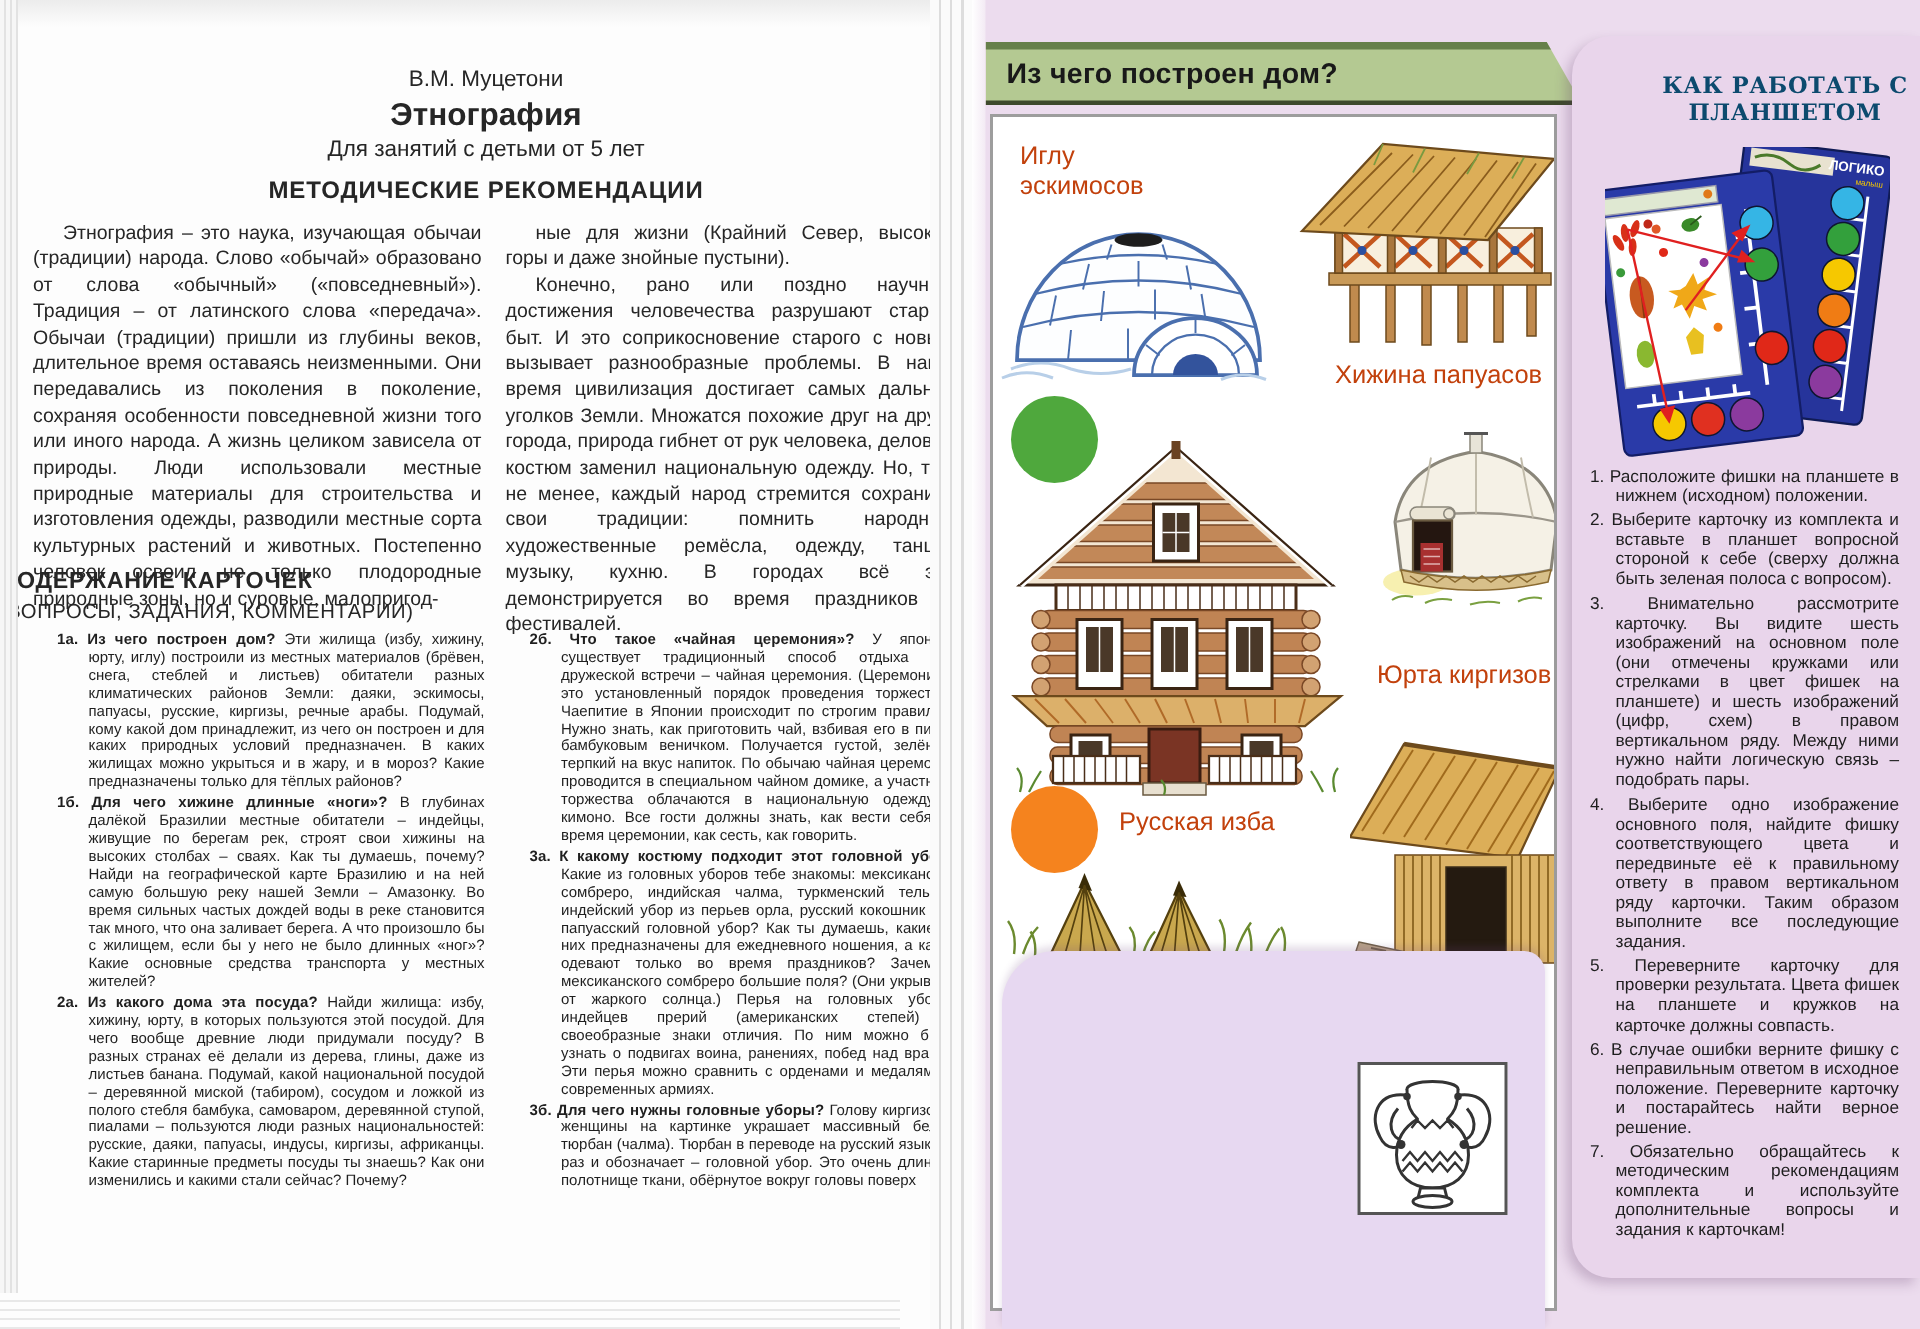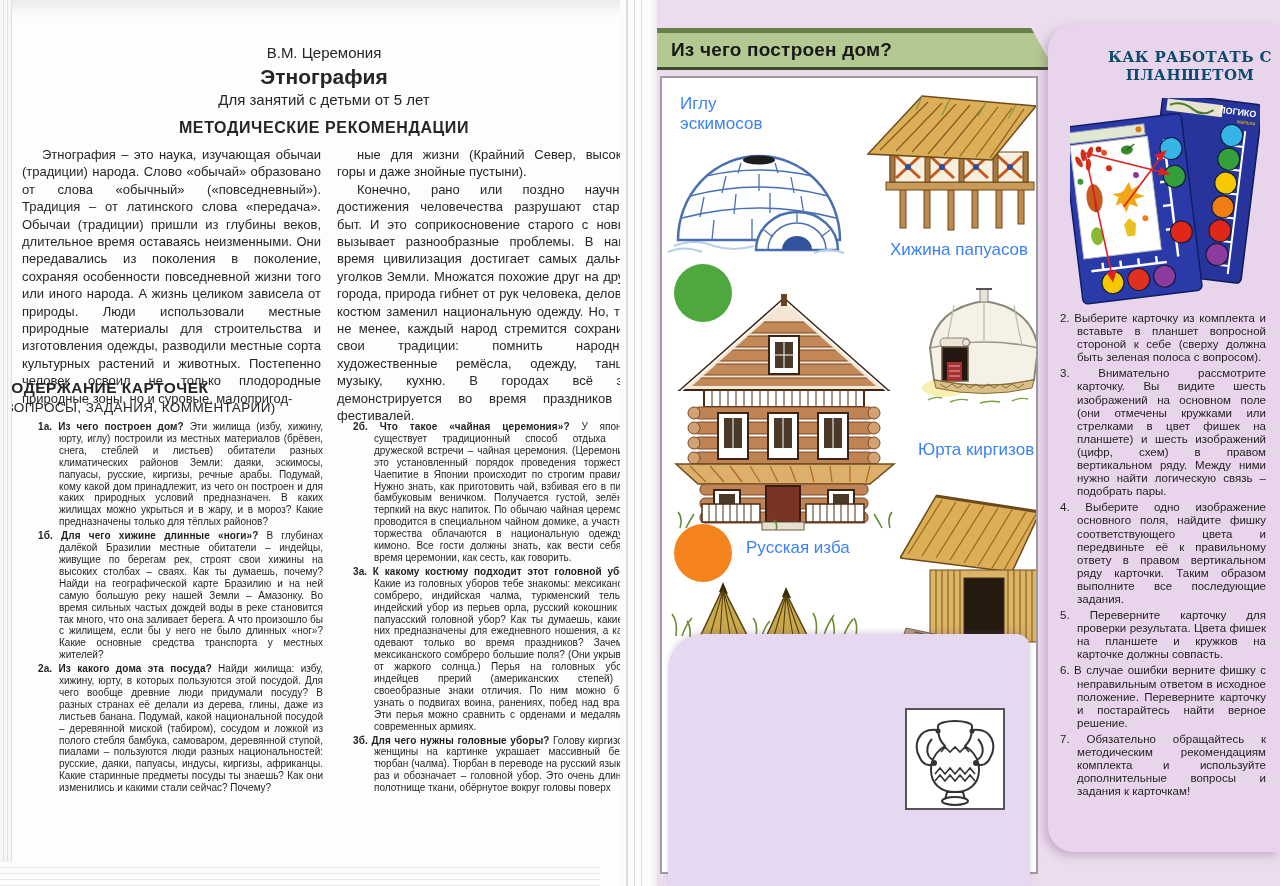--- a/index.html
+++ b/index.html
@@ -32,21 +32,21 @@
   
   #right-page{left:648px;top:0;width:632px;height:886px;background:#ecdcee;}
   #right-page-edge{left:648px;top:0;width:9px;height:886px;
       background:linear-gradient(to right,#fff,#f3eaf4);}
   #card-title-bar{left:657px;top:28px;width:398px;height:42px;background:#b4c992;
       border-top:5px solid #66804a;border-bottom:3px solid #3e4a2c;box-sizing:border-box;
       clip-path:polygon(0 0,94% 0,100% 100%,0 100%);display:flex;align-items:center;}
   #card-title-bar span{font-size:19px;font-weight:bold;color:#191919;padding-left:14px;letter-spacing:.2px;}
   #dwellings-card{left:660px;top:76px;width:378px;height:798px;background:#fff;
       border:2px solid #9d9d9d;box-sizing:border-box;overflow:hidden;}
-  .card-label{position:absolute;font-size:17px;color:#3b82f6;line-height:1.18;}
+  .card-label{position:absolute;font-size:17px;color:#c2410c;line-height:1.18;}
   .chip{position:absolute;width:58px;height:58px;border-radius:50%;}
   #lilac-card{left:668px;top:634px;width:362px;height:252px;background:#e7d8f1;
       border-radius:36px 14px 0 0;box-shadow:0 -3px 5px rgba(110,70,130,.18);}
   #vase-box{left:905px;top:708px;width:100px;height:102px;background:#fff;border:2px solid #555;box-sizing:border-box;}
   
   #howto-panel{left:1048px;top:24px;width:232px;height:828px;background:#e9d5eb;
       border-radius:26px 0 0 26px;box-shadow:-4px 4px 8px rgba(90,50,100,.25);}
   #howto-title{position:absolute;left:0;top:24px;width:100%;text-align:center;
       font-family:"DejaVu Serif",serif;color:#0c4a6e;line-height:1.2;padding-left:26px;}
   #howto-title .t1{font-size:15px;font-weight:bold;letter-spacing:.4px;}
@@ -57,21 +57,21 @@
   .step{margin:0 0 3px 0;padding-left:17px;text-indent:-17px;}
   svg{display:block;}
 </style>
 </head>
 <body>
 
 <div id="stage">
 
   <div id="left-page" class="abs">
     <div class="abs page-header">
-      <div class="author">В.М. Церемония</div>
+      <div class="author">В.М. Муцетони</div>
       <div class="book-title">Этнография</div>
       <div class="subtitle">Для занятий с детьми от 5 лет</div>
       <div class="section-head">МЕТОДИЧЕСКИЕ РЕКОМЕНДАЦИИ</div>
     </div>
 
     <div class="abs intro-col" style="left:22px;top:146px;">
 
     <p>Этнография – это наука, изучающая обычаи (традиции) народа. Слово «обычай» образовано от слова «обычный» («повседневный»). Традиция – от латинского слова «передача». Обычаи (традиции) пришли из глубины веков, длительное время оставаясь неизменными. Они передавались из поколения в поколение, сохраняя особенности повседневной жизни того или иного народа. А жизнь целиком зависела от природы. Люди использовали местные природные материалы для строительства и изготовления одежды, разводили местные сорта культурных растений и животных. Постепенно человек освоил не только плодородные природные зоны, но и суровые, малопригод-</p>
       </div>
     <div class="abs intro-col" style="left:337px;top:146px;">
@@ -455,20 +455,21 @@
               <polygon points="102,58 97,66 92,61"></polygon>
             <line x1="22" y1="50" x2="34" y2="176"></line>
               <polygon points="34,180 30,172 38,171"></polygon>
           </g>
         </g>
       </svg>
     </div>
 
     <div id="howto-steps">
 
+        <p class="step"><span>1.</span> <span>Расположите фишки на планшете в нижнем (исходном) положении.</span></p>
 
         <p class="step"><span>2.</span> <span>Выберите карточку из комплекта и вставьте в планшет вопросной стороной к себе (сверху должна быть зеленая полоса с вопросом).</span></p>
 
         <p class="step"><span>3.</span> <span>Внимательно рассмотрите карточку. Вы видите шесть изображений на основном поле (они отмечены кружками или стрелками в цвет фишек на планшете) и шесть изображений (цифр, схем) в правом вертикальном ряду. Между ними нужно найти логическую связь – подобрать пары.</span></p>
 
         <p class="step"><span>4.</span> <span>Выберите одно изображение основного поля, найдите фишку соответствующего цвета и передвиньте её к правильному ответу в правом вертикальном ряду карточки. Таким образом выполните все последующие задания.</span></p>
 
         <p class="step"><span>5.</span> <span>Переверните карточку для проверки результата. Цвета фишек на планшете и кружков на карточке должны совпасть.</span></p>
 
         <p class="step"><span>6.</span> <span>В случае ошибки верните фишку с неправильным ответом в исходное положение. Переверните карточку и постарайтесь найти верное решение.</span></p>

